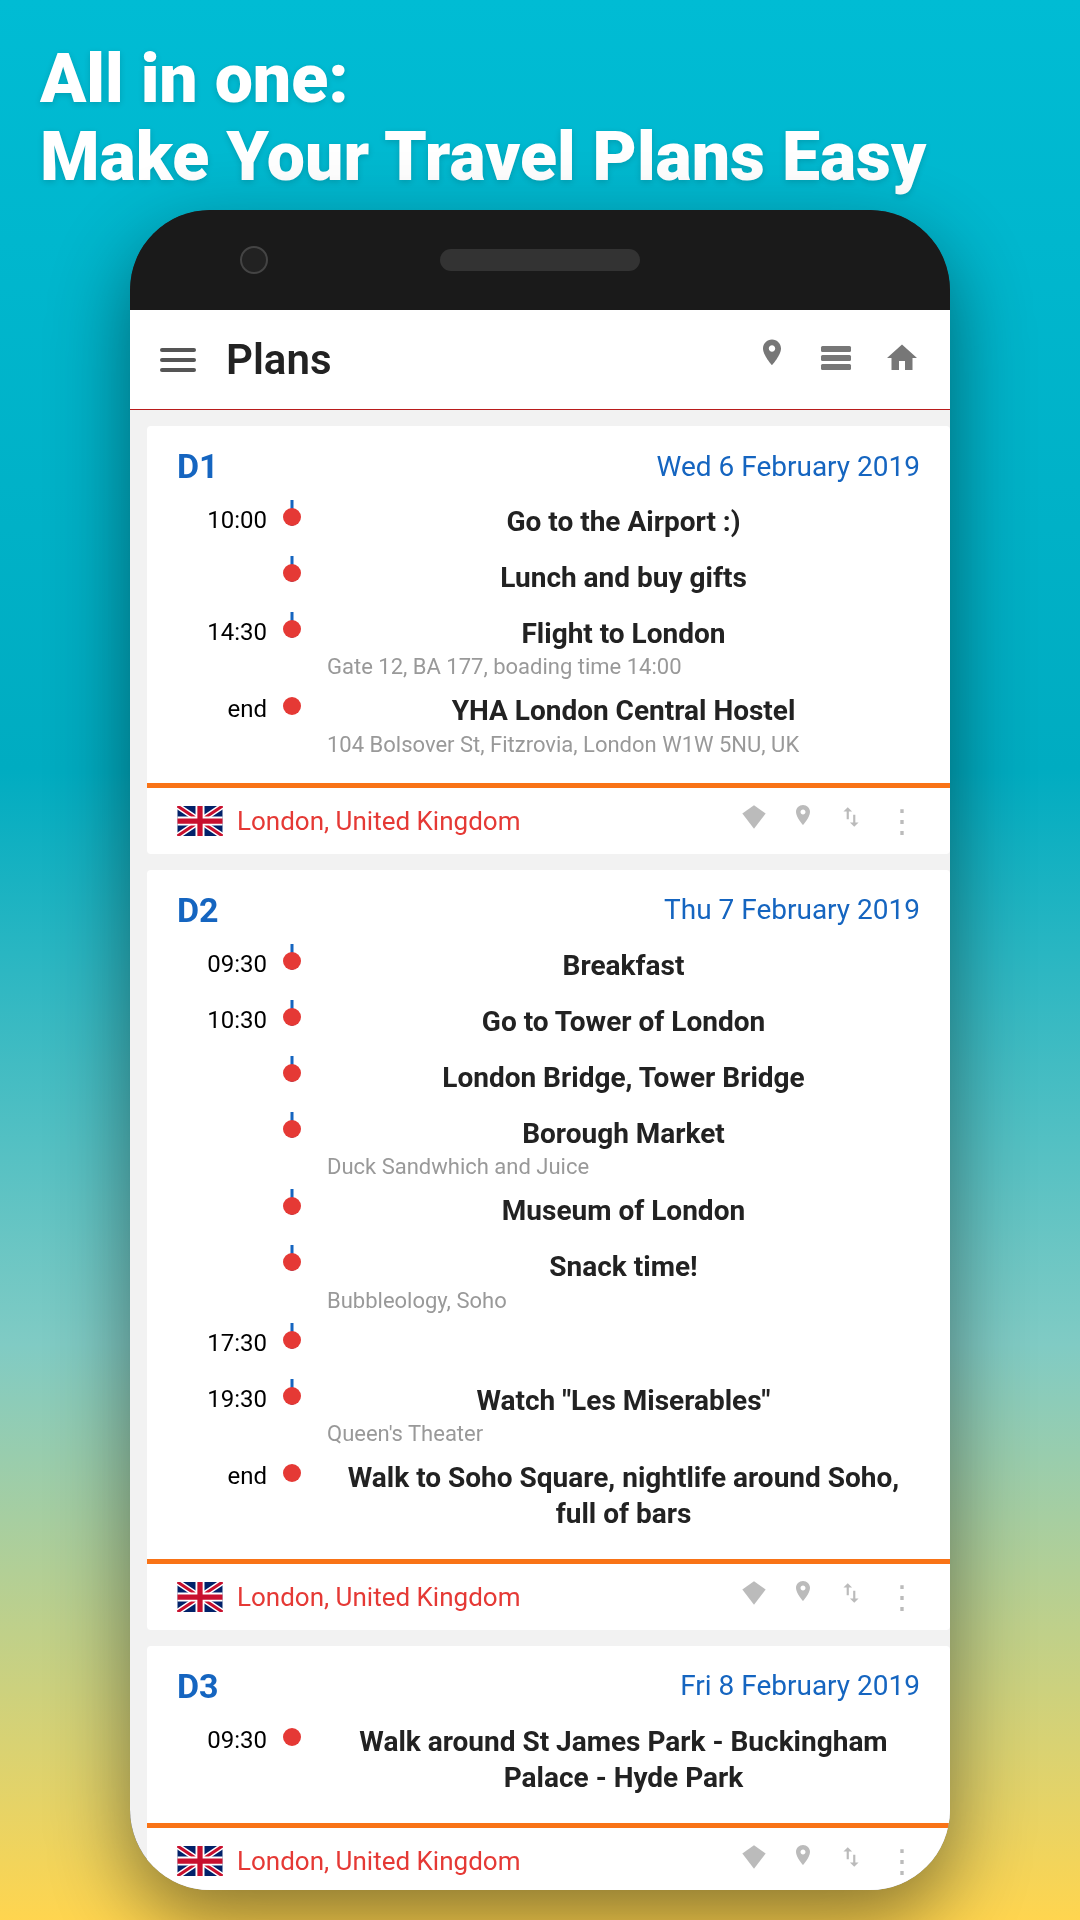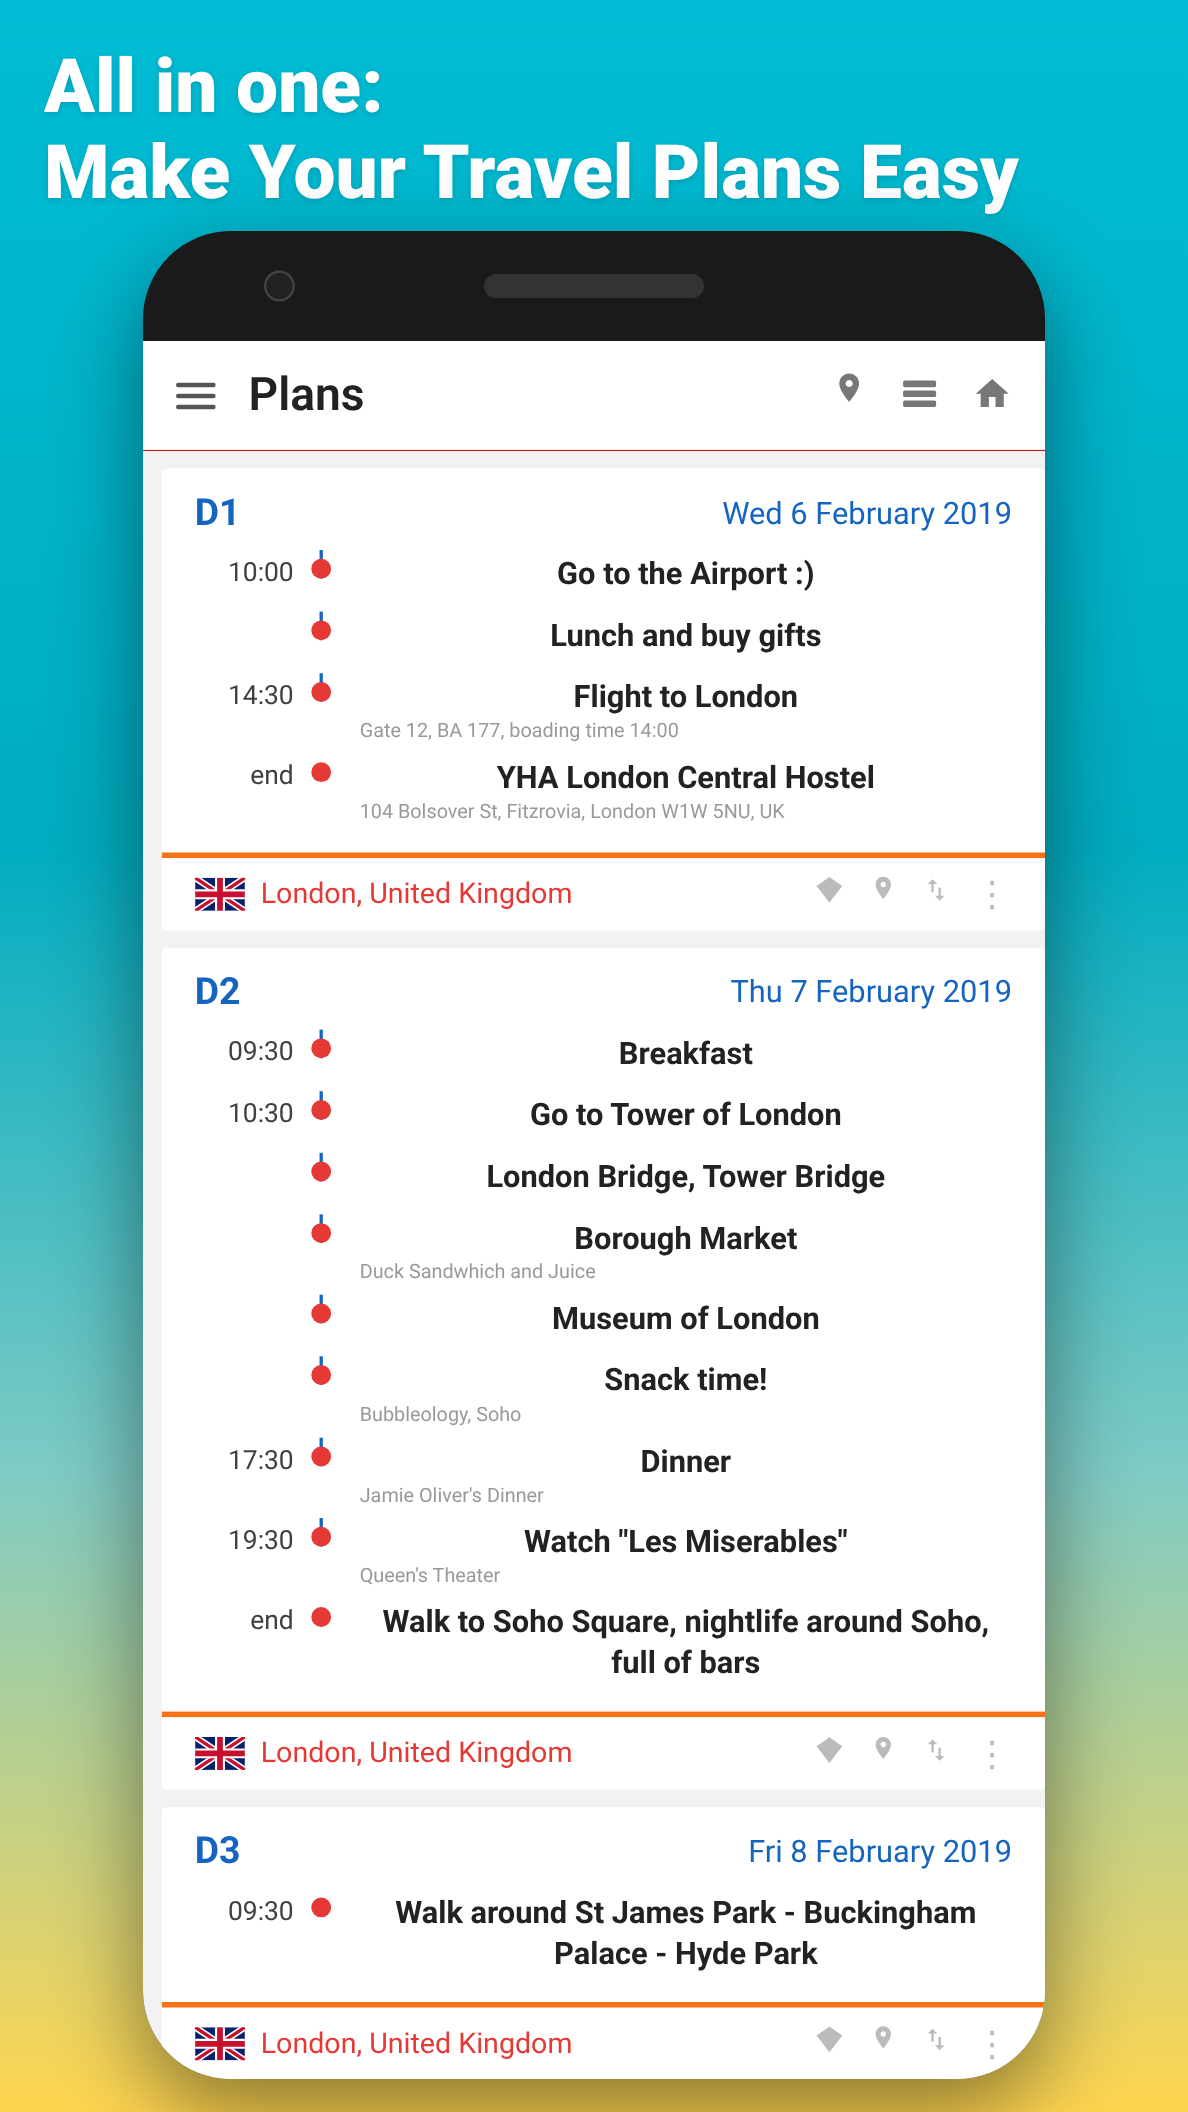--- a/index.html
+++ b/index.html
@@ -148,21 +148,21 @@
     }
     .timeline-item {
       display: flex;
       align-items: flex-start;
       position: relative;
       min-height: 56px;
     }
     .time-col {
       width: 90px;
       font-size: 24px;
-      color: #404040;
+      color: #000000;
       text-align: right;
       padding-top: 6px;
       flex-shrink: 0;
     }
     .line-col {
       width: 50px;
       display: flex;
       flex-direction: column;
       align-items: center;
       flex-shrink: 0;
@@ -193,21 +193,21 @@
       padding: 4px 0 10px 10px;
     }
     .item-title {
       font-size: 28px;
       color: #222;
       font-weight: 700;
       line-height: 1.3;
       text-align: center;
     }
     .item-subtitle {
-      font-size: 18px;
+      font-size: 22px;
       color: #999;
       margin-top: 2px;
     }
 
     
     .day-footer {
       display: flex;
       align-items: center;
       padding: 14px 30px;
       border-top: 5px solid #f97316;
@@ -433,24 +433,20 @@
         <div class="item-title">Snack time!</div>
         <div class="item-subtitle">Bubbleology, Soho</div>
       </div>
     </div>
             <div class="timeline-item">
       <div class="time-col">17:30</div>
       <div class="line-col">
         <div class="vert-line"></div>
         <div class="dot"></div>
       </div>
-      <div class="item-content">
-        <div class="item-title">Dinner</div>
-        <div class="item-subtitle">Jamie Oliver's Dinner</div>
-      </div>
     </div>
             <div class="timeline-item">
       <div class="time-col">19:30</div>
       <div class="line-col">
         <div class="vert-line"></div>
         <div class="dot"></div>
       </div>
       <div class="item-content">
         <div class="item-title">Watch "Les Miserables"</div>
         <div class="item-subtitle">Queen's Theater</div>

